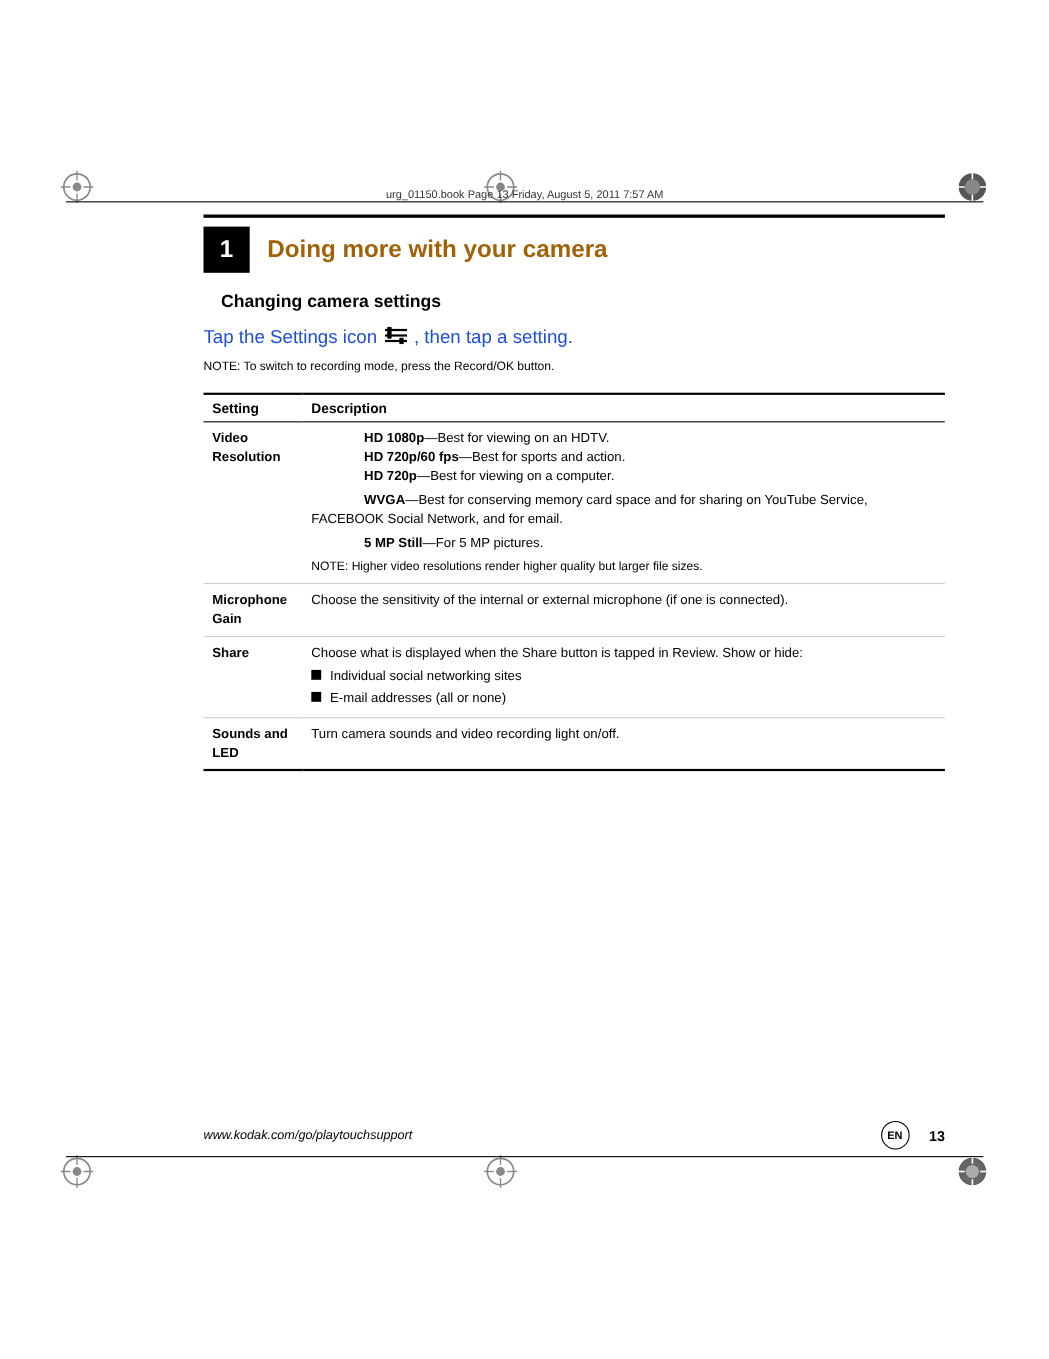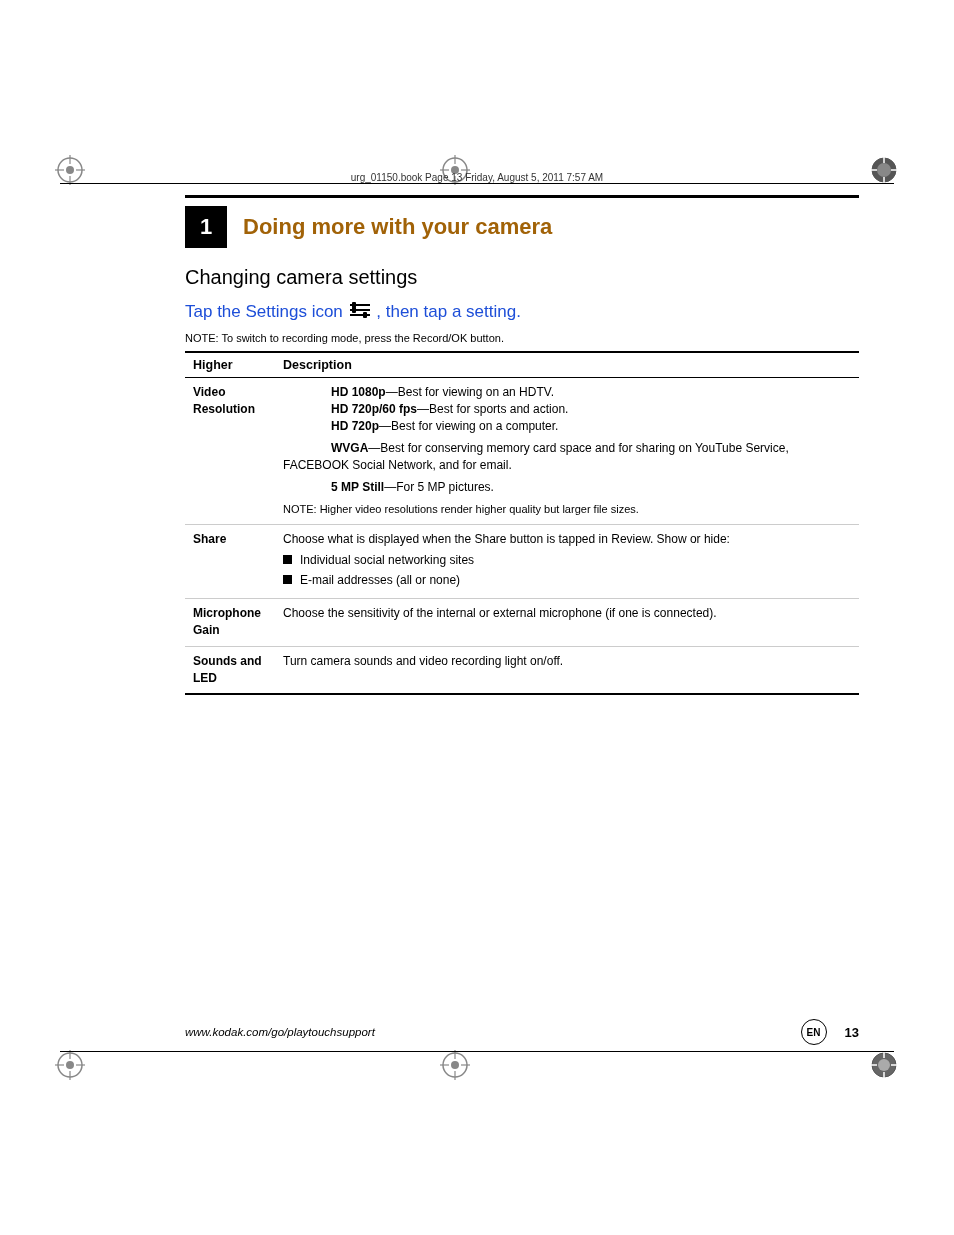--- a/index.html
+++ b/index.html
@@ -115,38 +115,39 @@
     }
 
     .chapter-title {
       font-size: 22px;
       font-weight: bold;
       color: #a16207;
     }
 
     
     .section-heading {
-      font-size: 20px;
-      font-weight: normal;
+      font-size: 16px;
+      font-weight: bold;
       color: #000;
       margin-bottom: 10px;
+      margin-left: 16px;
     }
 
     
     .intro-text {
       font-size: 17px;
       color: #1d4ed8;
       margin-bottom: 6px;
       line-height: 1.5;
     }
 
     .note-text {
       font-size: 11px;
       color: #000;
-      margin-bottom: 4px;
+      margin-bottom: 15px;
       line-height: 1.4;
     }
 
     
     .settings-table {
       width: 100%;
       border-collapse: collapse;
       font-size: 12px;
       margin-bottom: 16px;
     }
@@ -355,37 +356,46 @@
       , then tap a setting.
     </div>
 
     <div class="note-text">
       <span>NOTE:  To switch to recording mode, press the Record/OK button.</span>
     </div>
 
     <table class="settings-table">
       <thead>
         <tr>
-          <th class="col-setting">Higher</th>
+          <th class="col-setting">Setting</th>
           <th class="col-desc">Description</th>
         </tr>
       </thead>
       <tbody>
 
         <tr>
           <td class="col-setting">
             <span>Video<br>Resolution</span>
           </td>
           <td class="col-desc">
             <div><span class="bold-term">HD 1080p</span>—Best for viewing on an HDTV.</div>
             <div><span class="bold-term">HD 720p/60 fps</span>—Best for sports and action.</div>
             <div><span class="bold-term">HD 720p</span>—Best for viewing on a computer.</div>
             <div style="margin-top:4px;"><span class="bold-term">WVGA</span>—Best for conserving memory card space and for sharing on YouTube Service, FACEBOOK Social Network, and for email.</div>
             <div style="margin-top:4px;"><span class="bold-term">5 MP Still</span>—For 5 MP pictures.</div>
             <div style="margin-top:6px; font-size:11px;">NOTE:  Higher video resolutions render higher quality but larger file sizes.</div>
+          </td>
+        </tr>
+
+        <tr>
+          <td class="col-setting">
+            <span>Microphone<br>Gain</span>
+          </td>
+          <td class="col-desc">
+            Choose the sensitivity of the internal or external microphone (if one is connected).
           </td>
         </tr>
 
         <tr>
           <td class="col-setting">Share</td>
           <td class="col-desc">
             <div>Choose what is displayed when the Share button is tapped in Review. Show or hide:</div>
             <ul class="bullet-list">
               <li>
                 <span class="bullet-square"></span>
@@ -394,29 +404,20 @@
               <li>
                 <span class="bullet-square"></span>
                 <span>E-mail addresses (all or none)</span>
               </li>
             </ul>
           </td>
         </tr>
 
         <tr>
           <td class="col-setting">
-            <span>Microphone<br>Gain</span>
-          </td>
-          <td class="col-desc">
-            Choose the sensitivity of the internal or external microphone (if one is connected).
-          </td>
-        </tr>
-
-        <tr>
-          <td class="col-setting">
             <span>Sounds and<br>LED</span>
           </td>
           <td class="col-desc">
             Turn camera sounds and video recording light on/off.
           </td>
         </tr>
 
       </tbody>
     </table>
 

